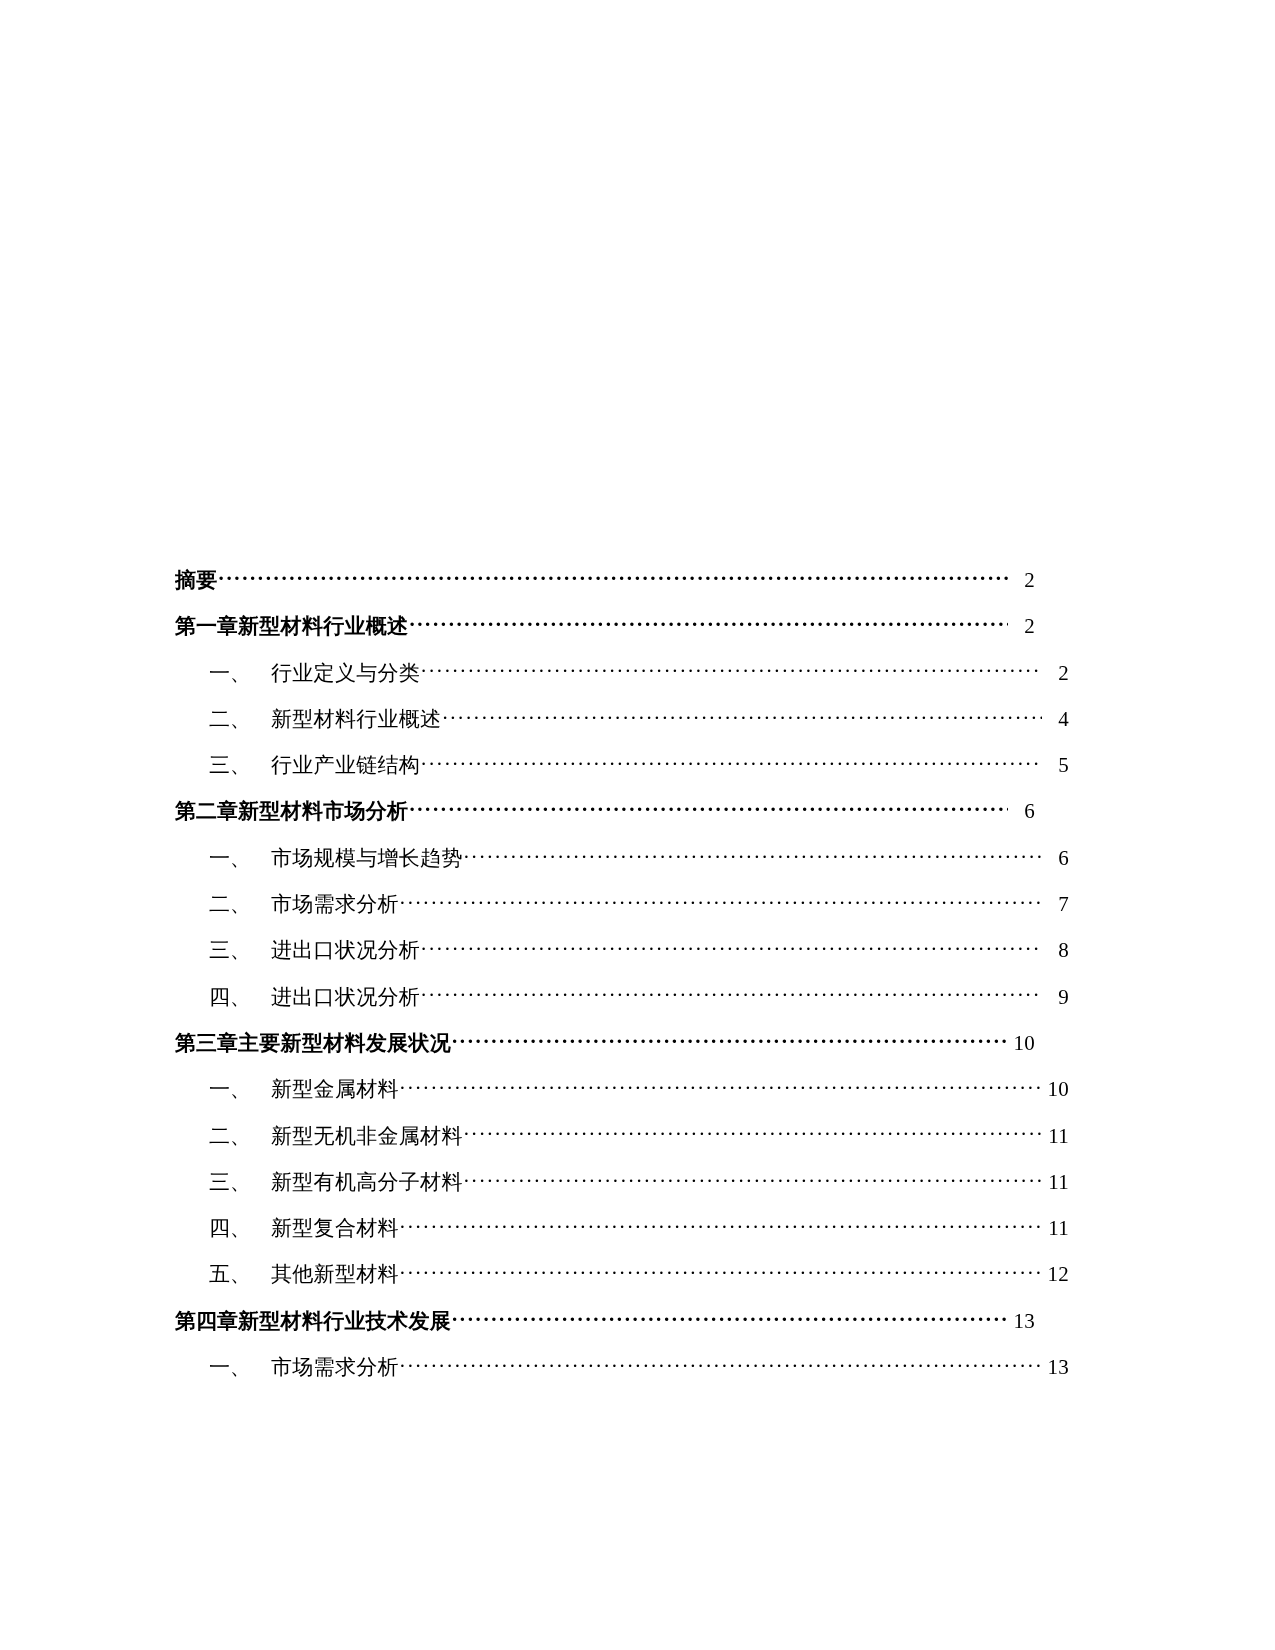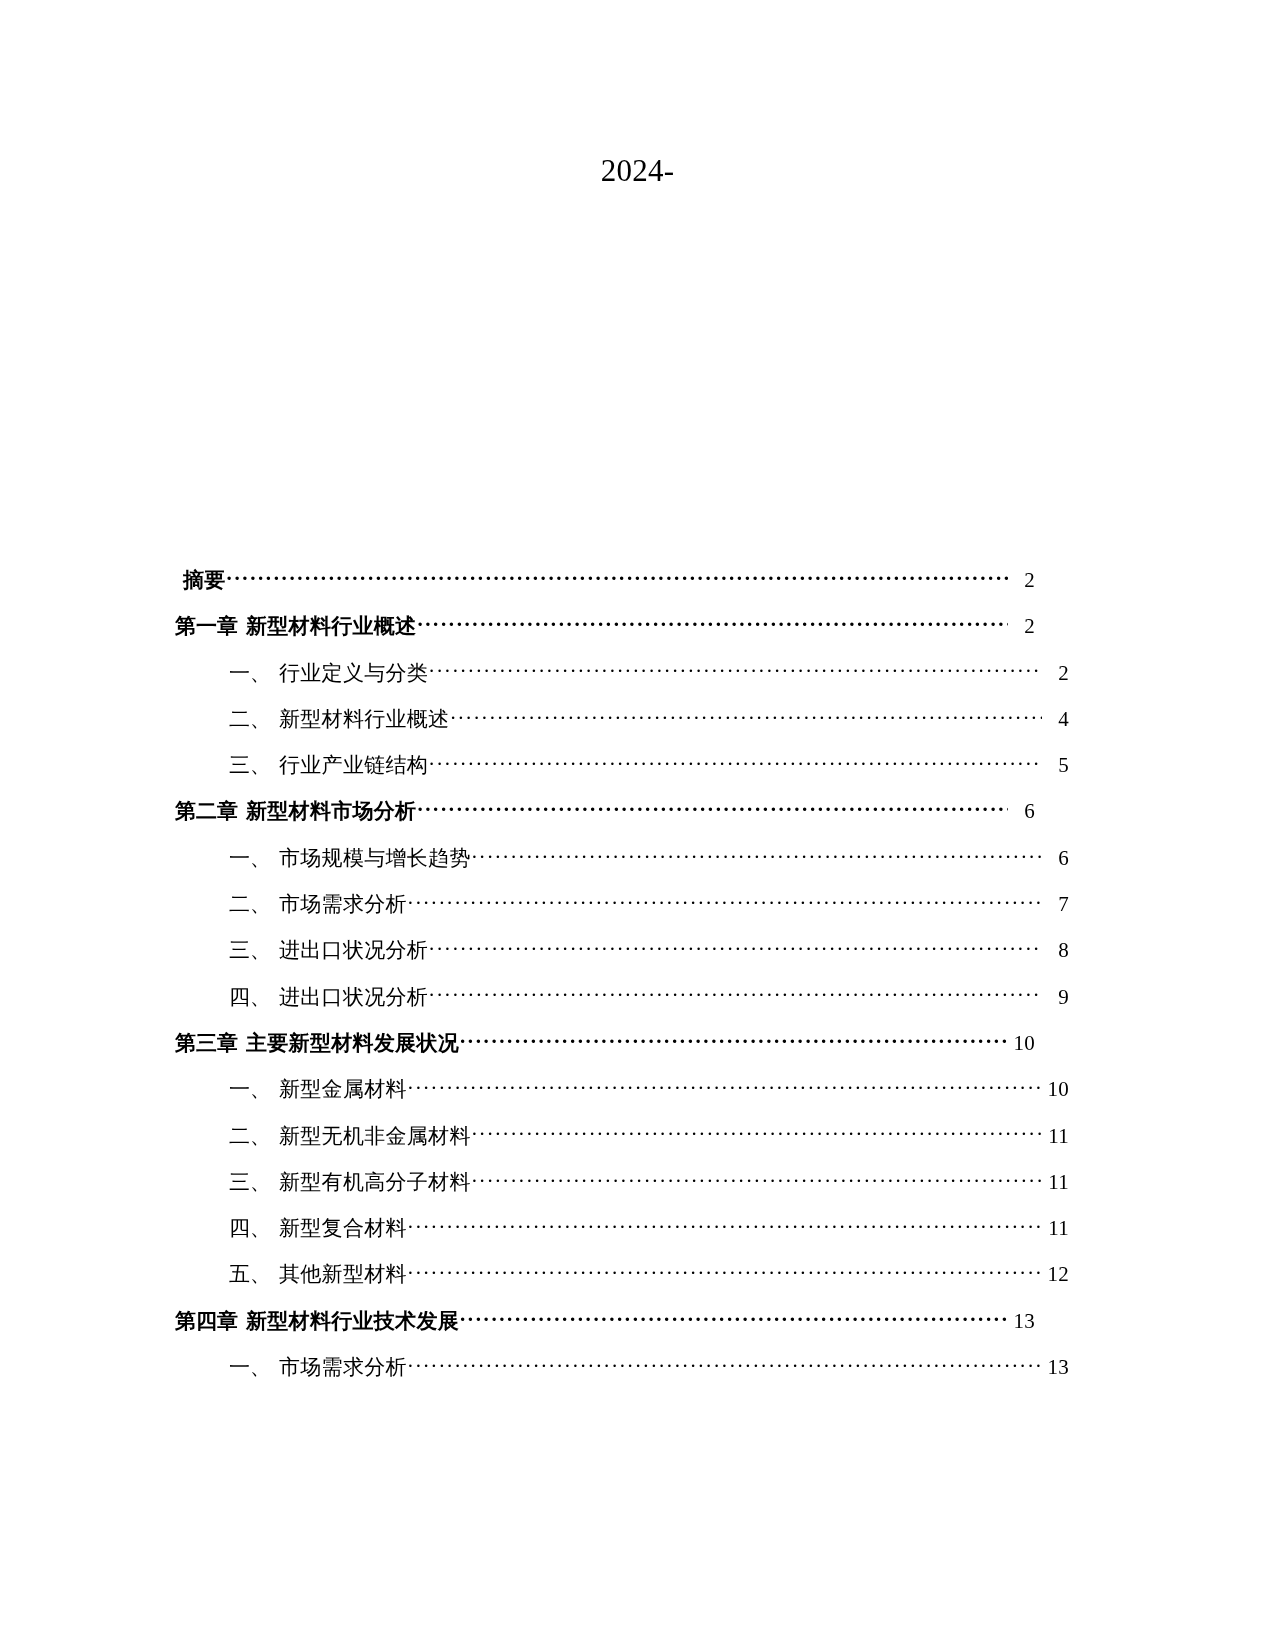--- a/index.html
+++ b/index.html
@@ -63,29 +63,27 @@
 
   .toc-row.level-section {
     padding-left: 34px;
     font-weight: 400;
   }
 
   .toc-label {
     flex: 0 0 auto;
     white-space: nowrap;
     letter-spacing: 0.3px;
-    margin-left: 8px;
   }
 
   .toc-num-prefix {
     flex: 0 0 auto;
     white-space: nowrap;
     display: inline-block;
     min-width: 62px;
-    text-align: right;
   }
 
   .toc-leader {
     flex: 1 1 auto;
     position: relative;
     height: 1em;
     overflow: hidden;
     margin: 0 1px;
   }
 
@@ -108,21 +106,20 @@
     font-weight: 400;
     letter-spacing: 0.3px;
   }
 </style>
 </head>
 <body>
 
 <div class="page">
 
   <div class="title-block">
-    <div class="title-line">2024-</div>
   </div>
 
   <div class="toc" id="toc-container">
       <div class="toc-row level-chapter">
         <span class="toc-label">摘要</span>
         <span class="toc-leader"></span>
         <span class="toc-page">2</span>
       </div>
       <div class="toc-row level-chapter">
         <span class="toc-num-prefix">第一章</span>

